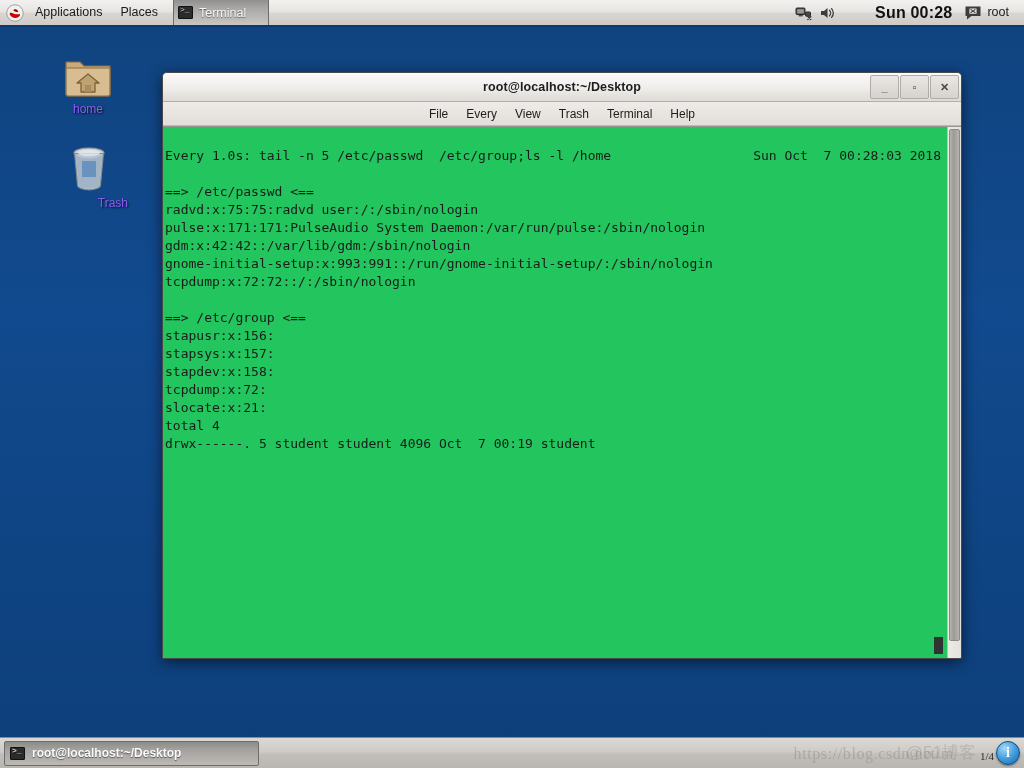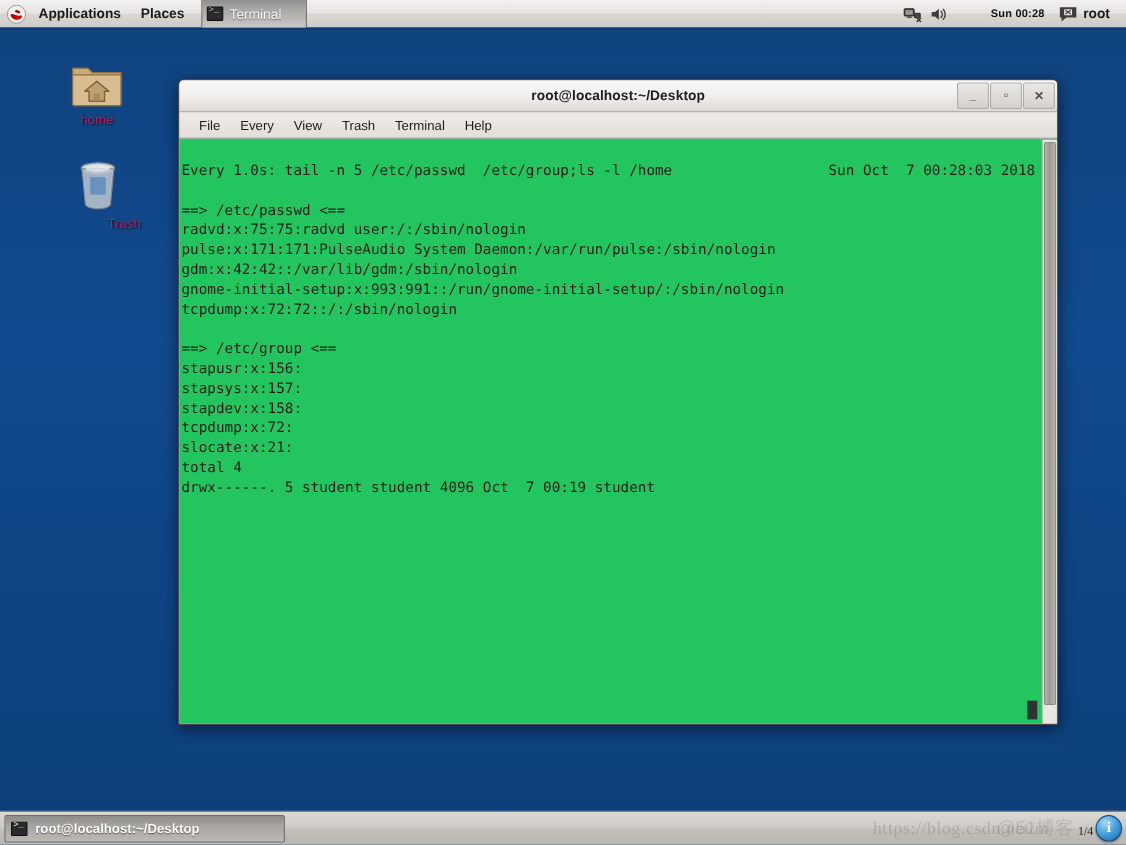--- a/index.html
+++ b/index.html
@@ -19,21 +19,21 @@
     background: linear-gradient(180deg, #f2f1f0 0%, #e6e4e1 48%, #d9d6d2 52%, #cfccc7 100%);
     border-bottom: 2px solid #0b3a72;
     display: flex; align-items: center;
     font-size: 13px; color: #111;
   }
   .panel-left { display: flex; align-items: center; height: 100%; }
   .panel-right { margin-left: auto; display: flex; align-items: center; height: 100%; padding-right: 6px; }
   .panel-item {
     display: flex; align-items: center; gap: 5px;
     padding: 0 9px; height: 25px; line-height: 25px;
-    font-weight: bold; font-size: 12.5px; color: #1a1a1a;
+    font-weight: normal; font-size: 12.5px; color: #1a1a1a;
     white-space: nowrap;
   }
   #rh-logo { width: 18px; height: 18px; position: relative; margin-left: 6px; margin-right: 2px; }
   #window-task-panel {
     display: flex; align-items: center; gap: 6px;
     height: 25px; padding: 0 10px 0 4px; margin-left: 6px;
     background: linear-gradient(180deg,#8f8f8f 0%, #a8a6a3 30%, #c9c7c3 100%);
     border-left: 1px solid #6e6c6a; border-right: 1px solid #6e6c6a;
     color: #f4f4f4; font-size: 12.5px;
     text-shadow: 0 1px 1px rgba(0,0,0,.45);
@@ -41,27 +41,27 @@
   }
   .term-mini-icon {
     width: 15px; height: 13px; background: #2b2b2b;
     border: 1px solid #111; border-radius: 1px;
     position: relative; flex: 0 0 auto;
   }
   .term-mini-icon::before {
     content: ">_"; position: absolute; left: 1px; top: -2px;
     font-family: "Liberation Mono", monospace; font-size: 8px; color: #cfcfcf;
   }
-  .clock { font-weight: bold; font-size: 10px; padding: 0 8px; letter-spacing: .2px; margin-left: 28px; }
+  .clock { font-weight: bold; font-size: 16px; padding: 0 8px; letter-spacing: .2px; margin-left: 28px; }
   .tray-ico { width: 18px; height: 16px; position: relative; }
 
   
   .desk-icon {
     position: absolute; width: 84px; text-align: center;
-    color: #be185d; font-size: 12px;
+    color: #8b5cf6; font-size: 12px;
     text-shadow: 1px 1px 2px rgba(0,0,0,.85);
   }
   .desk-icon .glyph { height: 52px; display: flex; align-items: flex-end; justify-content: center; }
   .desk-icon .caption { margin-top: 4px; display: inline-block; padding: 0 3px; }
   #icon-home { left: 46px; top: 46px; }
   #icon-trash { left: 47px; top: 140px; text-align: right; }
 
   
   #terminal-window {
     position: absolute; left: 162px; top: 72px; width: 800px; height: 587px;
@@ -87,21 +87,21 @@
     width: 29px; height: 24px;
     background: linear-gradient(180deg,#e9e7e4 0%, #d6d2cd 100%);
     border: 1px solid #b0aba5; border-radius: 2px;
     display: flex; align-items: center; justify-content: center;
     font-size: 11px; color: #4d4a47; font-weight: bold;
   }
   #menubar {
     height: 24px; flex: 0 0 24px;
     background: linear-gradient(180deg,#eeebe8 0%, #e2dfda 100%);
     border-bottom: 1px solid #bdb8b2;
-    display: flex; align-items: center; padding-left: 10px; gap: 2px;
+    display: flex; align-items: center; gap: 2px; justify-content: center;
   }
   .menu-item { font-size: 12px; color: #1c1c1c; padding: 2px 8px; border-radius: 2px; }
   #term-body {
     flex: 1; background: #22c55e; position: relative; display: flex;
     border-top: 1px solid #9a9590;
   }
   #term-screen {
     flex: 1; padding: 2px 0 0 2px;
     font-family: "DejaVu Sans Mono", "Liberation Mono", monospace;
     font-size: 13px; line-height: 18px; color: #1b1b1b;

